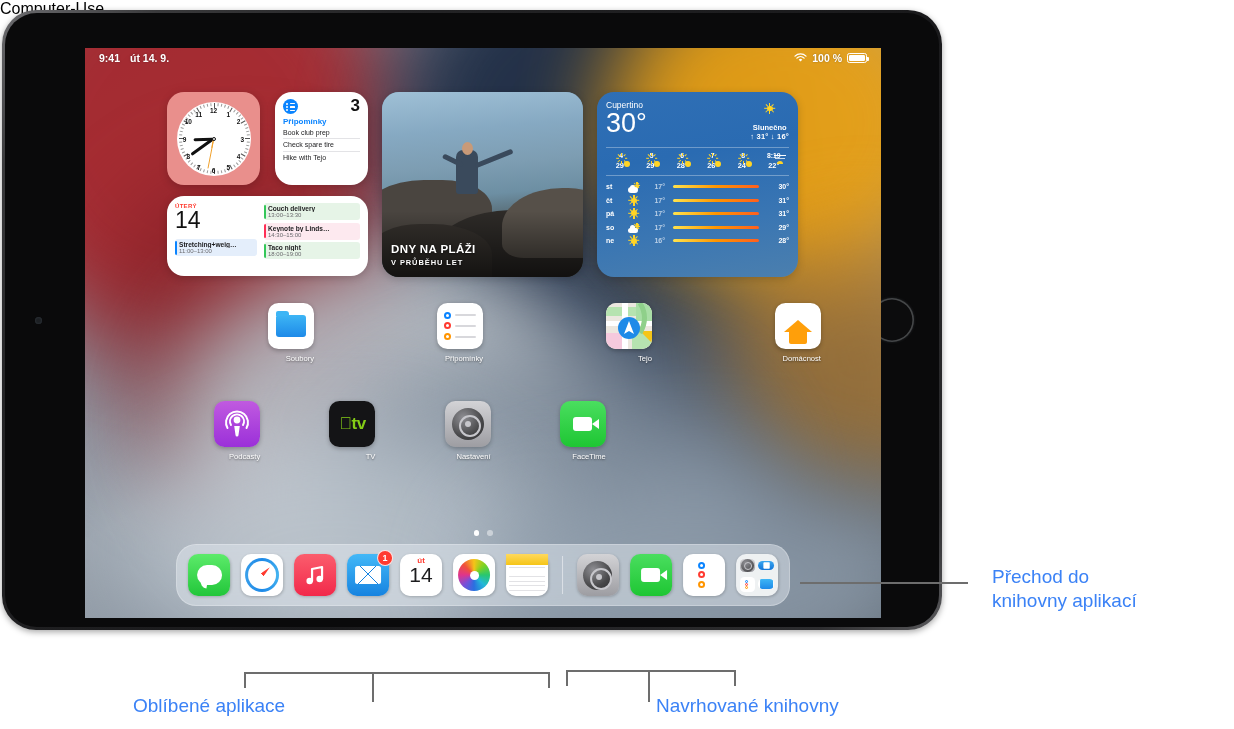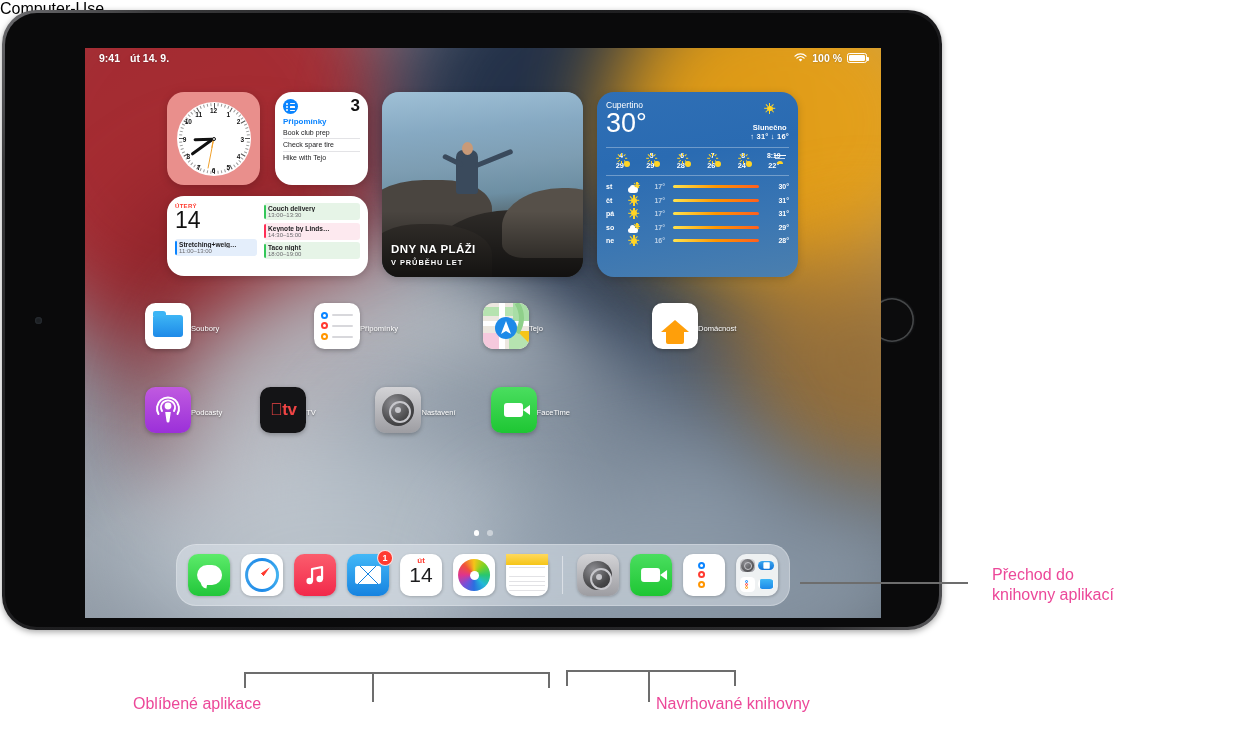--- a/index.html
+++ b/index.html
@@ -170,21 +170,21 @@
   .wx-d { display:flex; align-items:center; gap:4px; padding:.9px 0; }
   .wx-d .dn { width:17px; font-size:7px; font-weight:bold; }
   .wx-d .di { width:14px; display:flex; justify-content:center; }
   .wx-d .lo { width:20px; font-size:7px; font-weight:bold; color:#b9cfe6; text-align:right; }
   .wx-bar { flex:1; height:3.2px; border-radius:2px; background:linear-gradient(to right,#ffe34d,#ff9500,#ff5f1f); margin:0 4px; }
   .wx-d .hi { width:22px; font-size:7px; font-weight:bold; text-align:right; }
 
   
   #app-grid { position:absolute; left:0; top:255px; width:100%; z-index:20; }
   .app-row { display:flex; padding:0 60px; }
-  .app-cell { flex:1; display:flex; flex-direction:row; align-items:center; }
+  .app-cell { flex:1; display:flex; flex-direction:column; align-items:flex-end; }
   .app-icon { width:46px; height:46px; border-radius:10.5px; position:relative; overflow:hidden; box-shadow:0 1.5px 4px rgba(0,0,0,.25); }
   .app-label { margin-top:5px; font-size:7.6px; color:#fff; text-shadow:0 1px 2px rgba(0,0,0,.5); white-space:nowrap; }
 
   
   .ic-files { background:#fff; display:flex; align-items:center; justify-content:center; }
   .folder { width:30px; height:22px; background:linear-gradient(#3db5f5,#1e8ae8); border-radius:2.5px 3px 3px 3px; position:relative; }
   .folder::before { content:''; position:absolute; left:0; top:-4px; width:13px; height:5px; background:#3db5f5; border-radius:2px 3px 0 0; }
 
   .ic-reminders { background:#fff; padding:7px 7px; display:flex; flex-direction:column; justify-content:space-around; }
   .rline { display:flex; align-items:center; gap:4px; }
@@ -199,21 +199,21 @@
 
   .ic-camera { background:linear-gradient(#d8d8db,#a8a8ad); display:flex; align-items:center; justify-content:center; }
   .cam-body { width:31px; height:21px; background:#2c2c2e; border-radius:4px; position:relative; }
   .cam-body::before { content:''; position:absolute; left:9.5px; top:4px; width:12px; height:12px; border-radius:50%; border:2.2px solid #fff; }
   .cam-body::after { content:''; position:absolute; right:3px; top:3px; width:3px; height:3px; border-radius:50%; background:#ffd426; }
   .cam-top { position:absolute; left:7px; top:-3px; width:11px; height:4px; background:#2c2c2e; border-radius:2px 2px 0 0; }
 
   .ic-appstore { background:linear-gradient(#2aa8ef,#0a74d8); display:flex; align-items:center; justify-content:center; }
   .ic-books { background:linear-gradient(#ffb340,#ff9500); display:flex; align-items:center; justify-content:center; }
   .ic-podcasts { background:linear-gradient(#c05ae0,#9b30d9); display:flex; align-items:center; justify-content:center; }
-  .ic-tv { background:#141416; display:flex; align-items:center; justify-content:center; color:#ef4444; font-size:17px; font-weight:600; letter-spacing:-.5px; }
+  .ic-tv { background:#141416; display:flex; align-items:center; justify-content:center; color:#84cc16; font-size:17px; font-weight:600; letter-spacing:-.5px; }
   .ic-facetime { background:linear-gradient(#4ade5f,#1ec633); display:flex; align-items:center; justify-content:center; }
   .ft-cam { width:19px; height:14px; background:#fff; border-radius:3px; position:relative; }
   .ft-cam::after { content:''; position:absolute; right:-7px; top:2px; width:0; height:0; border-top:5px solid transparent; border-bottom:5px solid transparent; border-right:7px solid #fff; }
   .ic-settings { background:linear-gradient(#d3d3d6,#9d9da2); display:flex; align-items:center; justify-content:center; }
   .gear { width:32px; height:32px; border-radius:50%; background:radial-gradient(circle at 35% 30%,#8e8e93,#48484a 60%,#2c2c2e); position:relative; }
   .gear::before { content:''; position:absolute; left:7px; top:7px; width:18px; height:18px; border-radius:50%; border:2px solid #c7c7cc; }
   .gear::after { content:''; position:absolute; left:13px; top:13px; width:6px; height:6px; border-radius:50%; background:#c7c7cc; }
 
   
   #page-dots { position:absolute; left:0; right:0; top:482px; display:flex; justify-content:center; gap:8px; z-index:20; }
@@ -271,21 +271,21 @@
   .mini-needle { width:9px; height:9px; background:#fff; clip-path:polygon(50% 0,100% 50%,50% 100%,0 50%); transform:rotate(45deg); }
   .mini-reminders { background:#fff; padding:3px 2px; display:flex; flex-direction:column; justify-content:space-around; }
   .mini-rline { display:flex; align-items:center; gap:1.5px; }
   .mini-rdot { width:3px; height:3px; border-radius:50%; border:1px solid; }
   .mini-rbar { flex:1; height:1px; background:#d0d0d4; }
   .mini-files { background:#fff; }
   .mini-folder { width:13px; height:10px; background:linear-gradient(#3db5f5,#1e8ae8); border-radius:1.5px; position:relative; }
   .mini-folder::before { content:''; position:absolute; left:0; top:-2px; width:6px; height:2.5px; background:#3db5f5; border-radius:1px 1.5px 0 0; }
 
   
-  .callout-text { position:absolute; font-size:16px; color:#ec4899; line-height:1.25; z-index:60; }
+  .callout-text { position:absolute; font-size:19px; color:#3b82f6; line-height:1.25; z-index:60; }
   .cl-line { position:absolute; background:#6d6d6d; z-index:55; }
 
   svg { display:block; }
 </style>
 </head>
 <body>
 
 
 
 

